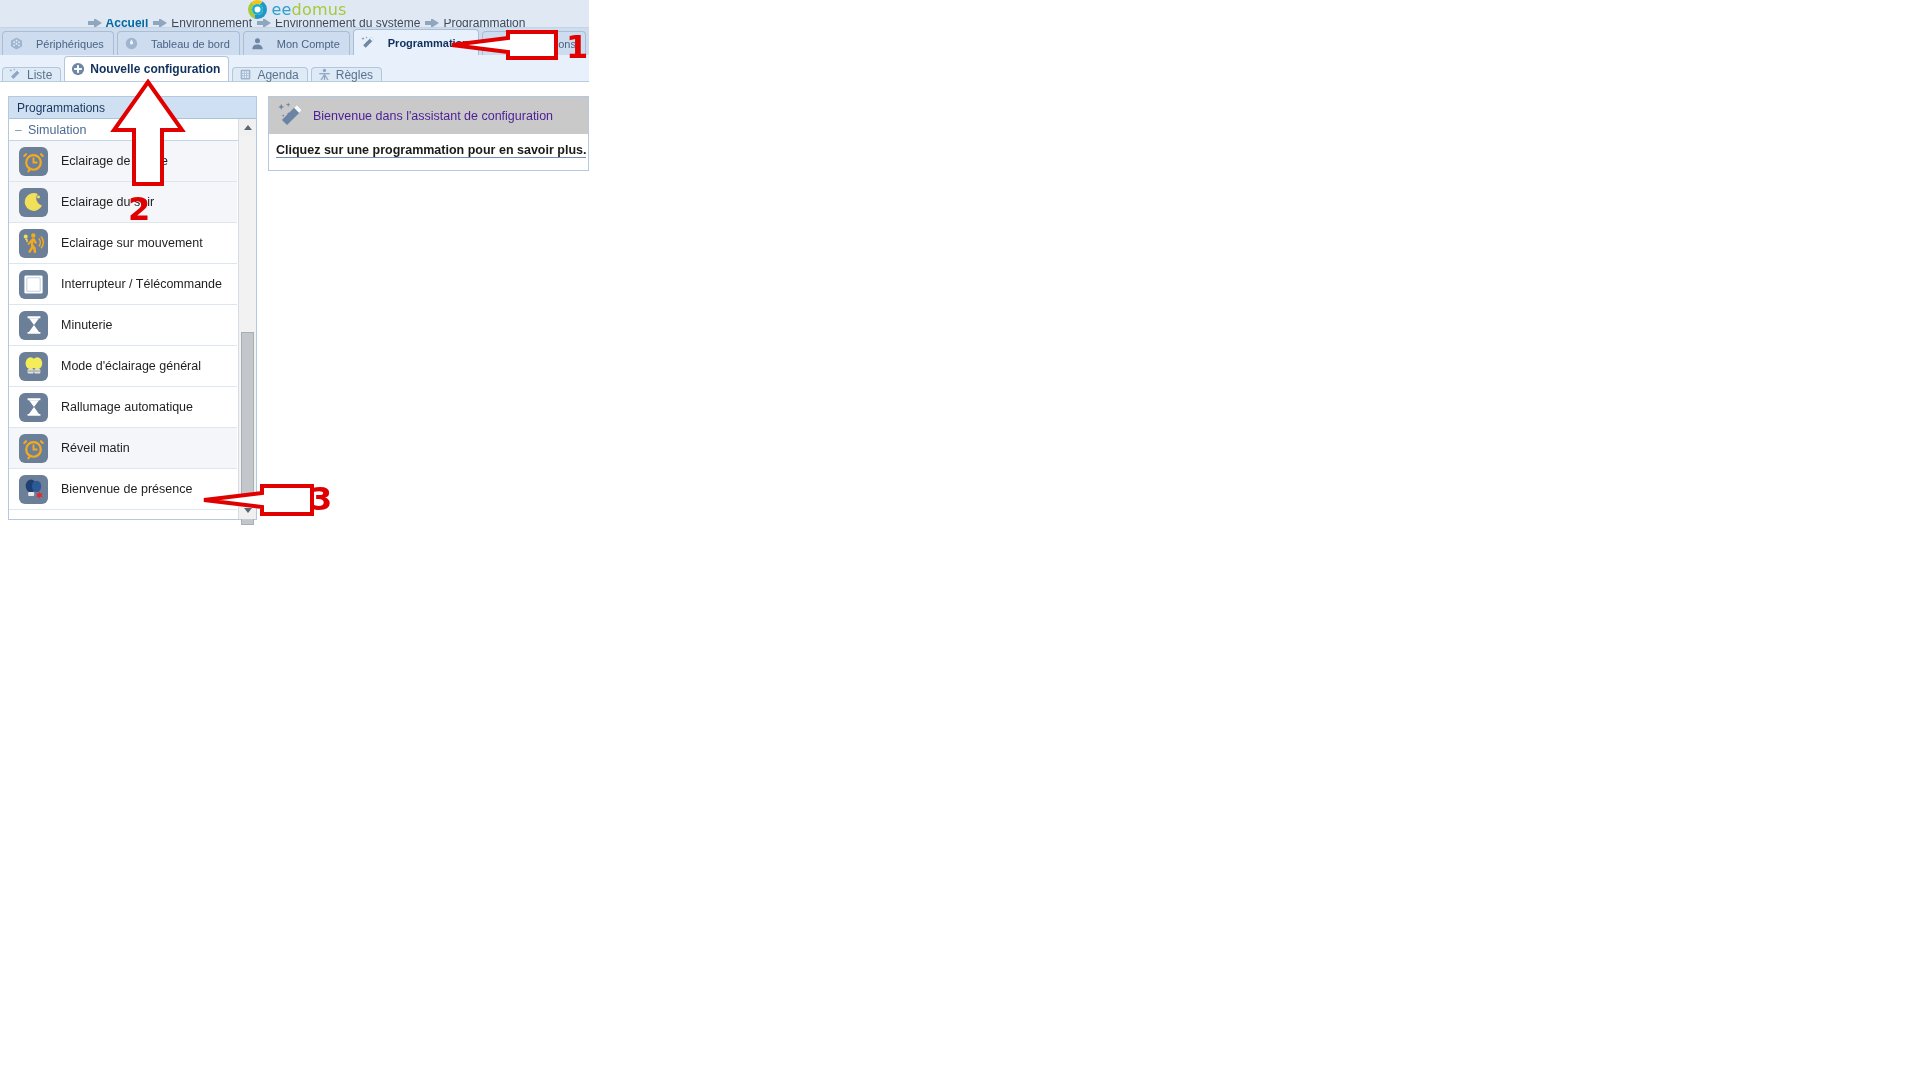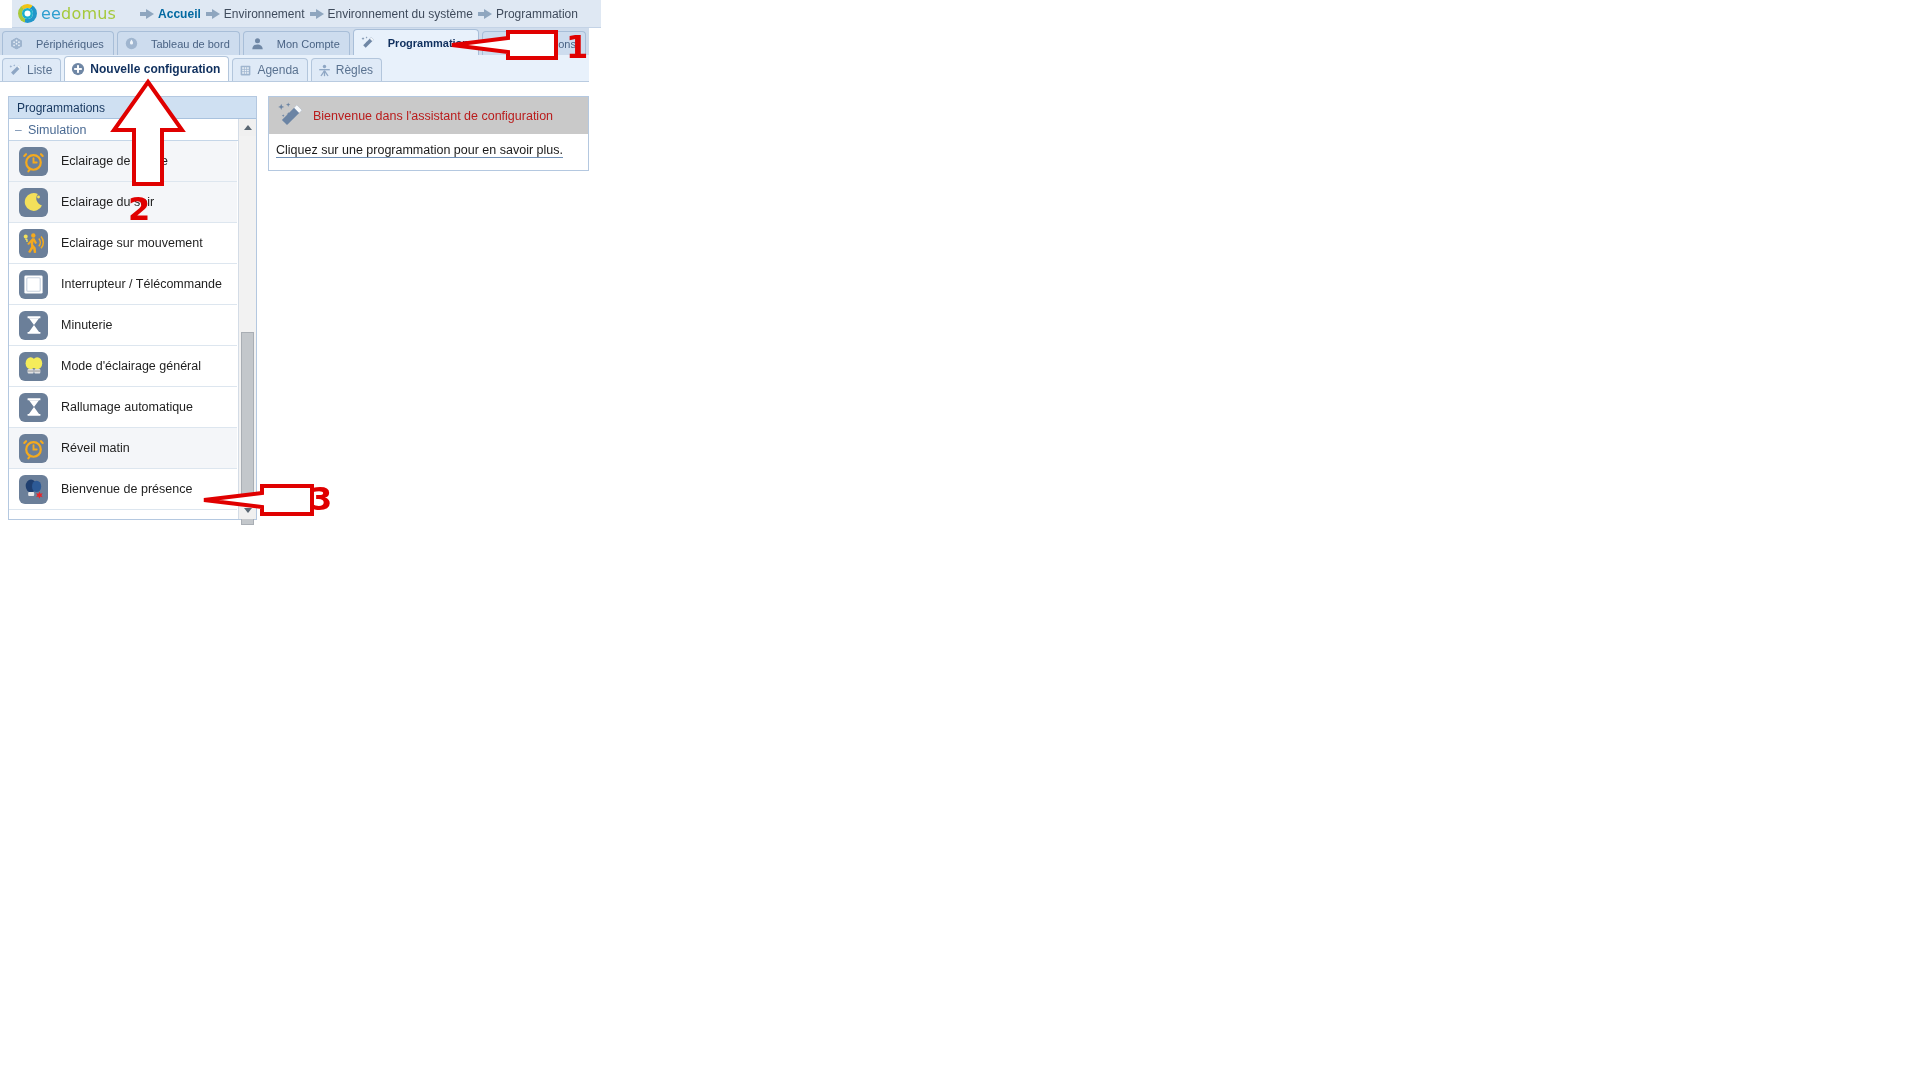--- a/index.html
+++ b/index.html
@@ -15,27 +15,28 @@
   #app {
     position: relative;
     width: 1920px;
     height: 1086px;
     background: #ffffff;
   }
 
   
   .topbar {
     position: absolute;
-    left: 12px; top: 0;
+    left: 0; top: 0;
     width: 589px;
     height: 27px;
     background: #dfe8f3;
     border-bottom: 1px solid #c4d3e6;
     display: flex;
     align-items: center;
+    flex-direction: column;
   }
   .logo-wrap {
     display: flex;
     align-items: center;
     margin-left: 6px;
     gap: 4px;
   }
   .logo-mark {
     width: 19px; height: 19px;
     border-radius: 50%;
@@ -145,21 +146,21 @@
     border-bottom: 1px solid #b9cbe0;
     display: flex;
     align-items: flex-end;
     padding-left: 2px;
     box-sizing: border-box;
   }
   .tab2 {
     display: flex;
     align-items: center;
     gap: 5px;
-    height: 23px;
+    height: 14px;
     padding: 0 8px 0 6px;
     margin-right: 3px;
     background: #dfeaf7;
     border: 1px solid #b3c6dc;
     border-bottom: none;
     border-radius: 4px 4px 0 0;
     font-size: 12px;
     color: #5a7290;
     box-sizing: border-box;
     white-space: nowrap;
@@ -313,26 +314,27 @@
     height: 37px;
     background: #c9c9c9;
     display: flex;
     align-items: center;
     padding-left: 8px;
     box-sizing: border-box;
     gap: 8px;
   }
   .main-banner .bn-text {
     font-size: 12.5px;
-    color: #b91c1c;
+    color: #4c1d95;
     white-space: nowrap;
     text-align: center;
   }
   .main-body {
     padding: 9px 0 0 7px;
+    font-weight: bold;
   }
   .main-body .line {
     font-size: 12.5px;
     color: #1a1a1a;
     white-space: nowrap;
   }
   .u1 { border-bottom: 1px solid #6f8fb5; }
   .u2 { border-bottom: 1px solid #6f8fb5; }
 
   

